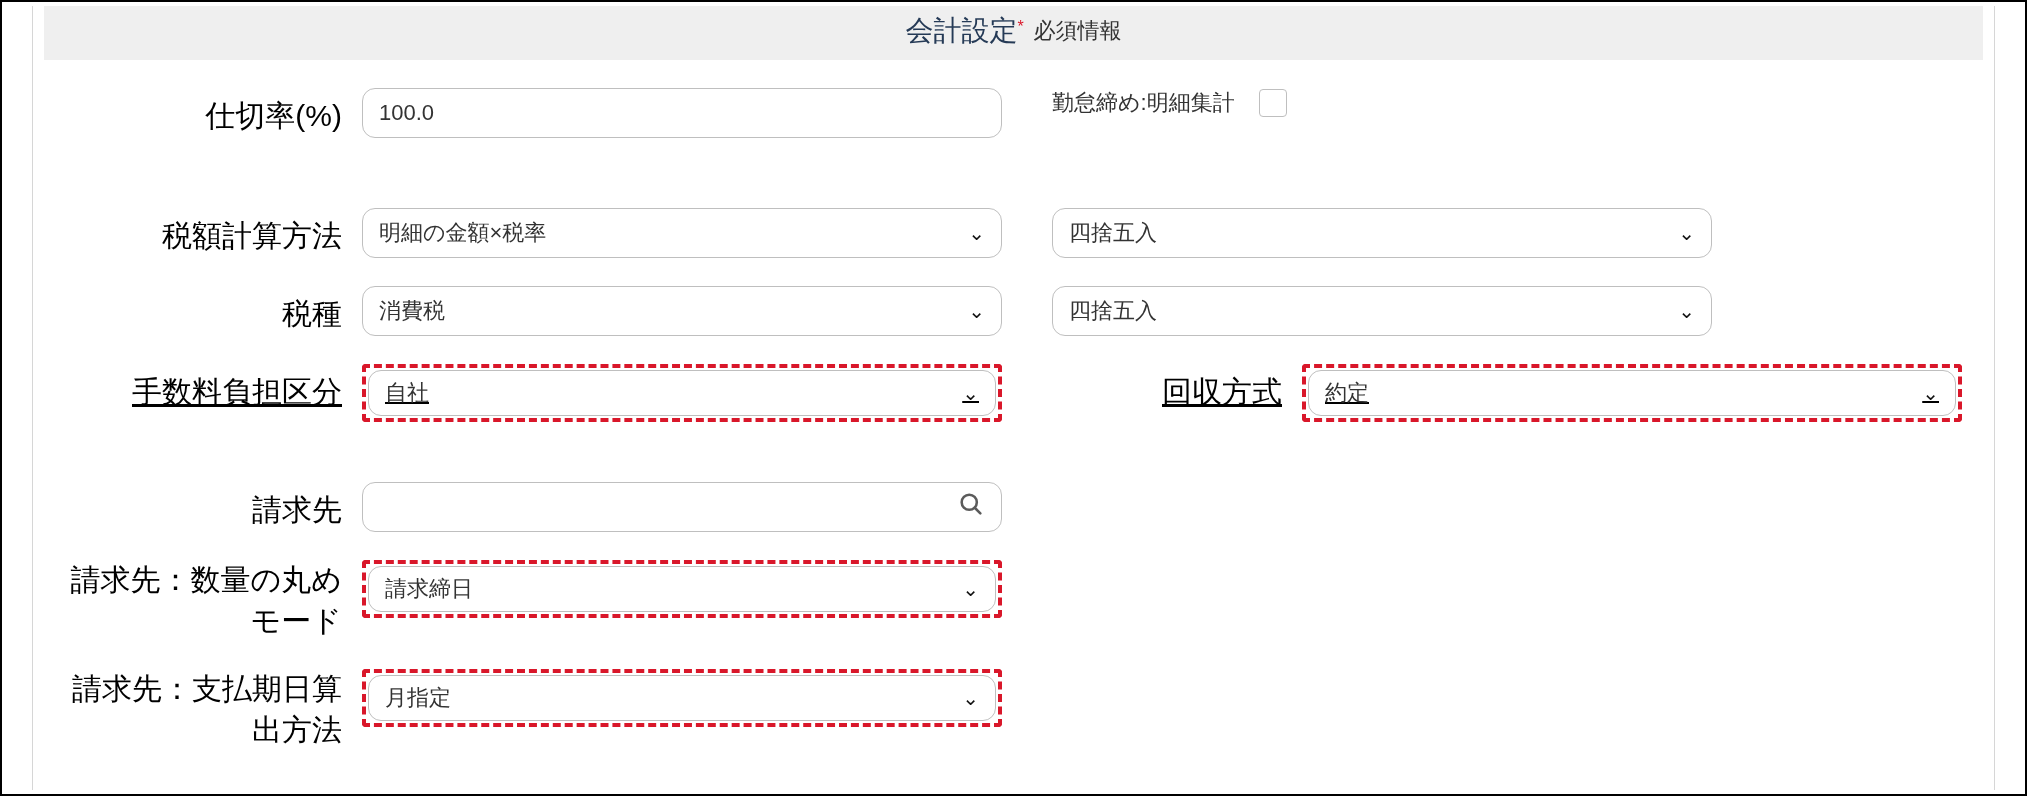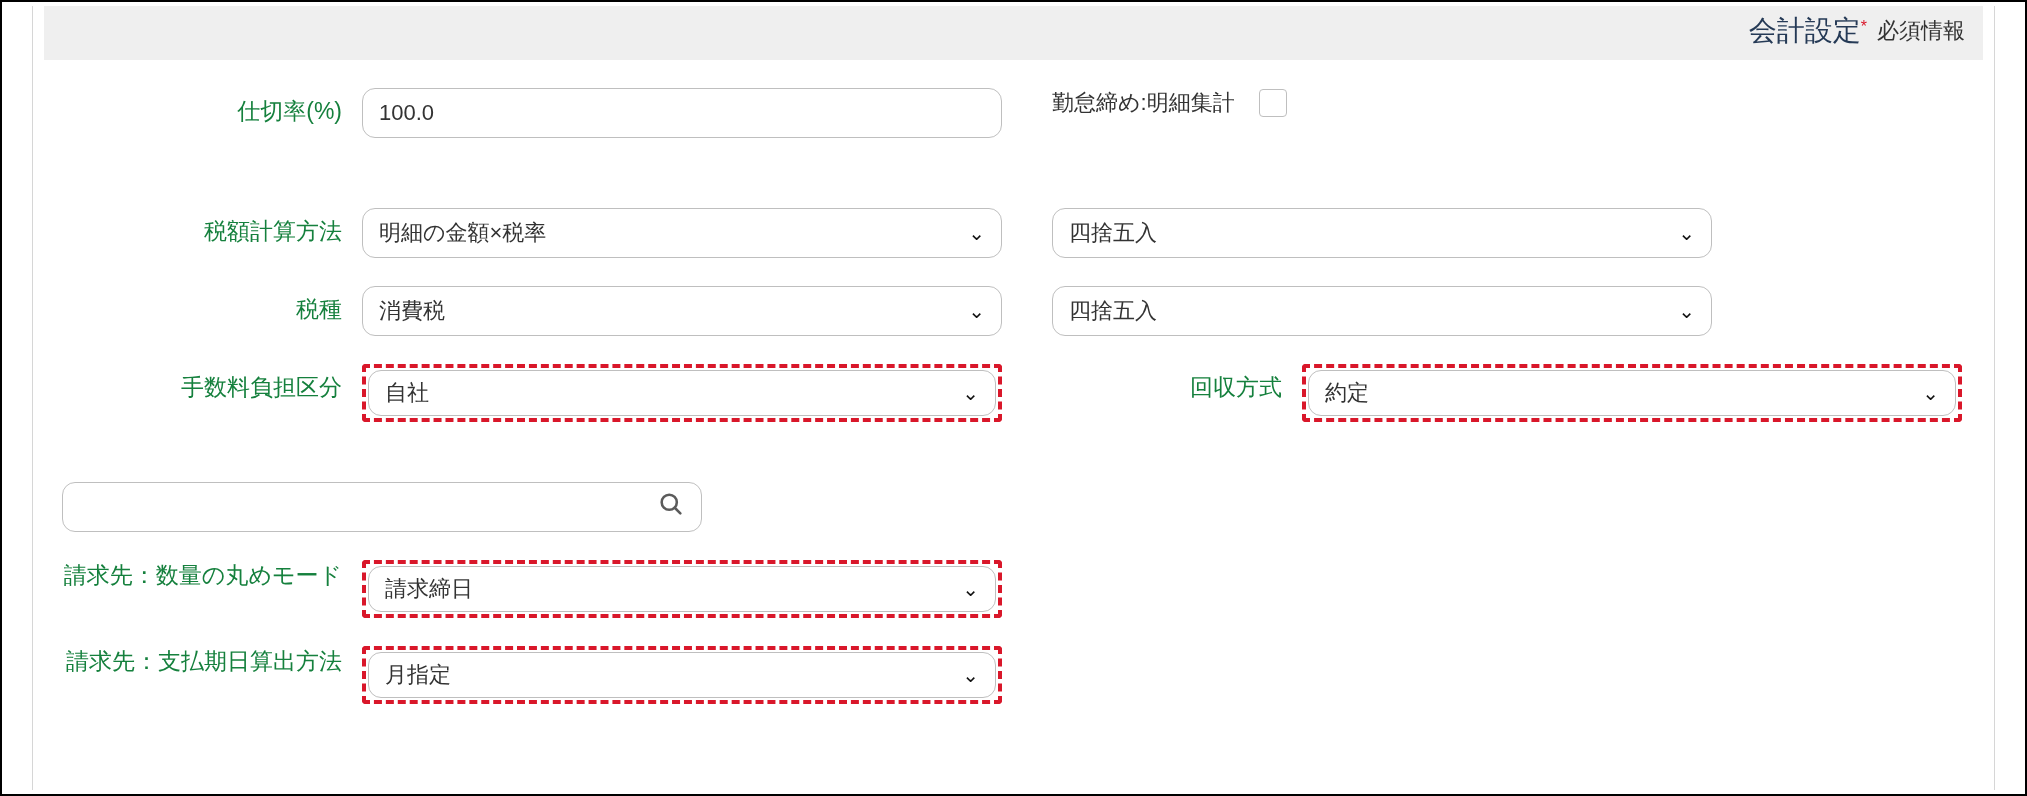--- a/index.html
+++ b/index.html
@@ -20,21 +20,21 @@
   }
   .inner-l { left: 30px; }
   .inner-r { right: 30px; }
   .panel {
     margin: 0 28px;
   }
   .section-header {
     background: #efefef;
     display: flex;
     align-items: center;
-    justify-content: flex-end;
+    justify-content: center;
     padding: 8px 18px 12px 18px;
     height: 54px;
   }
   .section-title {
     color: #253a56;
     font-size: 28px;
     font-weight: 400;
   }
   .required-wrap {
     font-size: 22px;
@@ -63,22 +63,22 @@
     display: flex;
     align-items: flex-start;
   }
   .col.left { width: 990px; }
   .col.right { flex: 1; }
   .label {
     width: 300px;
     min-width: 300px;
     text-align: right;
     padding-right: 20px;
-    font-size: 23px;
-    color: #15803d;
+    font-size: 30px;
+    color: #000000;
     line-height: 1.35;
     padding-top: 8px;
   }
   .label.multi { padding-top: 0; }
   .control {
     flex: 1;
     max-width: 640px;
   }
   .col.right .label { width: 250px; min-width: 250px; }
   .col.right .control { max-width: 660px; }
@@ -226,21 +226,21 @@
         <div class="col right">
           <div class="control">
             <div class="select-like">
               <span>四捨五入</span>
               <span class="chev">⌄</span>
             </div>
           </div>
         </div>
       </div>
 
-      <div class="row" style="margin-bottom:0;">
+      <div class="row" style="margin-bottom:0;text-decoration:underline;">
         <div class="col left">
           <div class="label">手数料負担区分</div>
           <div class="control">
             <div class="highlight">
               <div class="select-like">
                 <span>自社</span>
                 <span class="chev">⌄</span>
               </div>
             </div>
           </div>
@@ -255,20 +255,21 @@
               </div>
             </div>
           </div>
         </div>
       </div>
 
       <div class="spacer-v"></div>
 
       <div class="row tight">
         <div class="col left">
+          <div class="label">請求先</div>
           <div class="control">
             <div class="search-input">
               <input type="text" value="" style="">
               <span class="mag">
                 <svg width="28" height="28" viewBox="0 0 24 24" fill="none" stroke="#5b5b5b" stroke-width="2.2" stroke-linecap="round">
                     <circle cx="10.5" cy="10.5" r="6.5"></circle>
                     <line x1="20" y1="20" x2="15.2" y2="15.2"></line>
                   </svg>
               </span>
             </div>

